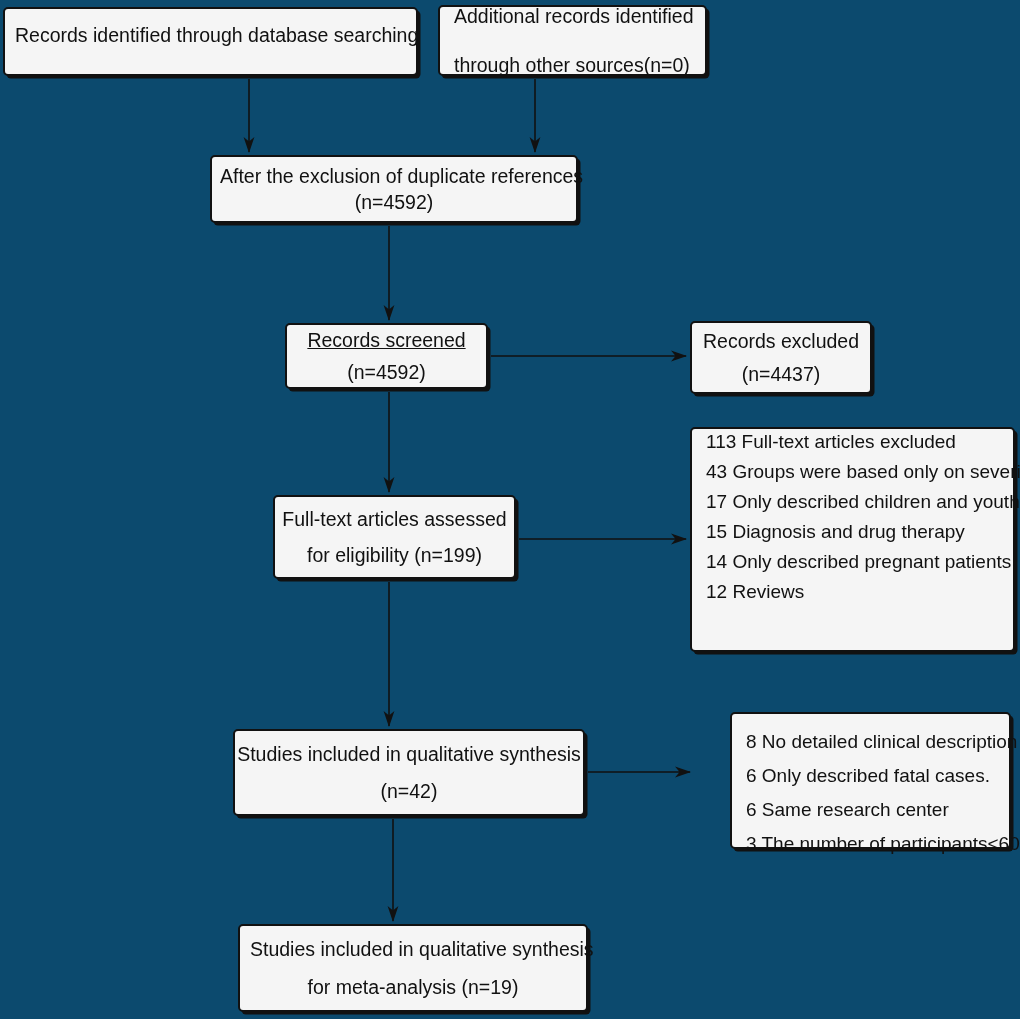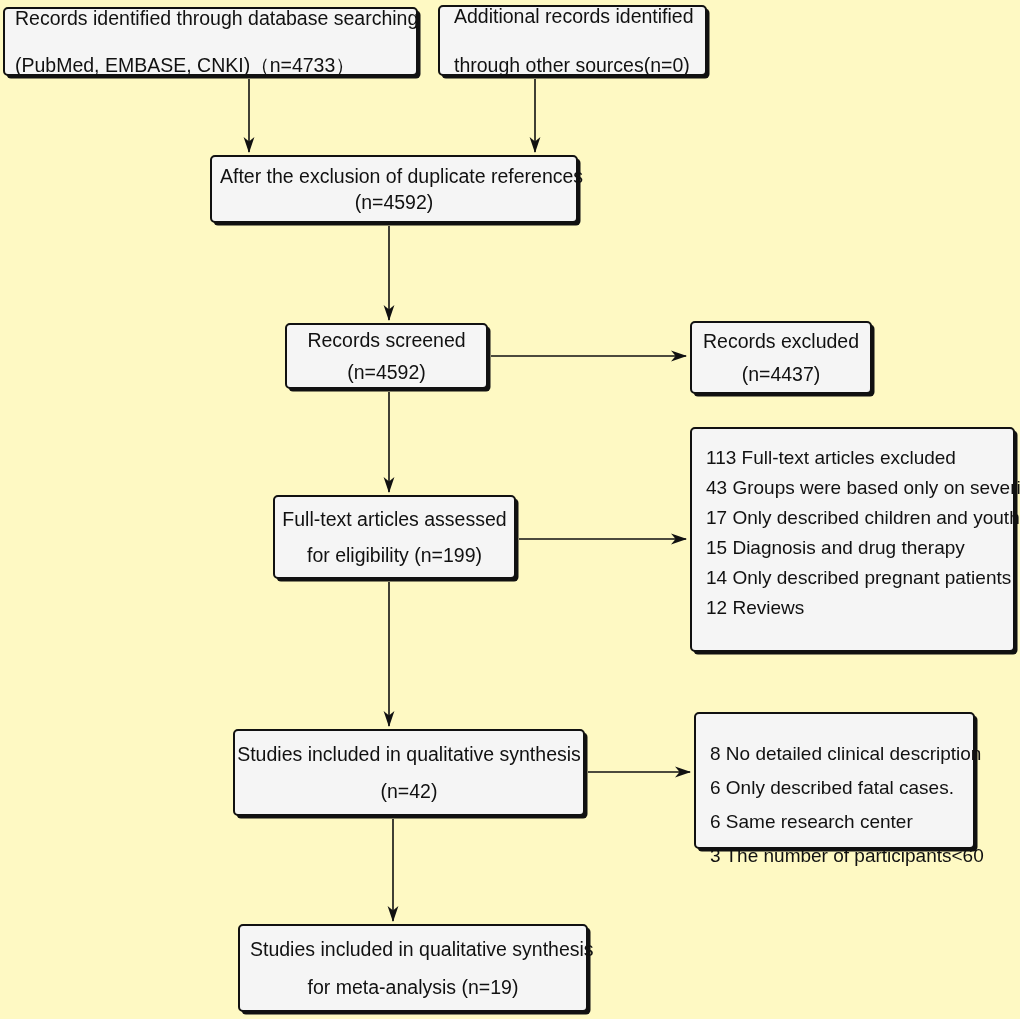--- a/index.html
+++ b/index.html
@@ -8,21 +8,21 @@
     background: #ffffff;
   }
   body {
     font-family: "Liberation Sans", sans-serif;
     color: #111111;
   }
   #canvas {
     position: relative;
     width: 1020px;
     height: 1019px;
-    background: #fef9c3;
+    background: #0c4a6e;
     overflow: hidden;
   }
   svg#arrows {
     position: absolute;
     left: 0;
     top: 0;
     width: 1020px;
     height: 1019px;
     pointer-events: none;
   }
@@ -45,50 +45,50 @@
     color: #111111;
   }
   .node.center .line {
     text-align: center;
   }
   .node.twoline {
     gap: 14px;
   }
   .node.listbox {
     justify-content: flex-start;
-    padding-top: 19px;
+    padding-top: 3px;
     padding-left: 14px;
   }
   .node.listbox .line {
     font-size: 19px;
     white-space: nowrap;
     text-align: left;
   }
   
   #box-db          { left: 3px;   top: 7px;   width: 415px; height: 69px;  padding: 0 10px; }
   #box-db .line    { text-align: left; }
   #box-other       { left: 438px; top: 5px;   width: 269px; height: 71px;  padding: 12px 14px; }
   #box-other .line { text-align: left; }
   #box-dedup       { left: 210px; top: 155px; width: 368px; height: 68px;  padding: 0 8px; }
   #box-screened    { left: 285px; top: 323px; width: 203px; height: 66px;  }
   #box-excluded    { left: 690px; top: 321px; width: 182px; height: 73px;  }
   #box-fulltext    { left: 273px; top: 495px; width: 243px; height: 84px;  padding: 0 0; }
   #box-reasons1    { left: 690px; top: 427px; width: 325px; height: 225px; }
   #box-qual        { left: 233px; top: 729px; width: 352px; height: 87px;  }
-  #box-reasons2    { left: 694px; top: 712px; width: 281px; height: 137px; padding-top: 30px; }
+  #box-reasons2    { left: 730px; top: 712px; width: 281px; height: 137px; padding-top: 18px; }
   #box-reasons2 .line { margin-bottom: 14px; }
   #box-meta        { left: 238px; top: 924px; width: 350px; height: 88px;  padding: 0 10px; }
 
   #box-reasons1 .line { margin-bottom: 10px; }
   #box-fulltext .line, #box-meta .line, #box-qual .line, #box-dedup .line,
   #box-screened .line, #box-excluded .line { text-align: center; }
   #box-db .line:first-child { margin-bottom: 12px; }
   #box-other .line:first-child { margin-bottom: 14px; }
   #box-dedup .line:first-child { margin-bottom: 6px; }
-  #box-screened .line:first-child { margin-bottom: 11px; }
+  #box-screened .line:first-child { margin-bottom: 11px; text-decoration: underline; }
   #box-excluded .line:first-child { margin-bottom: 13px; }
   #box-fulltext .line:first-child { margin-bottom: 16px; }
   #box-qual .line:first-child { margin-bottom: 17px; }
   #box-meta .line:first-child { margin-bottom: 18px; }
 </style>
 </head>
 <body>
 
 <div id="canvas">
 
@@ -113,21 +113,20 @@
 
     <line x1="389" y1="582" x2="389" y2="726" stroke="#111111" stroke-width="1.6" marker-end="url(#barb)"></line>
 
     <line x1="588" y1="772" x2="690" y2="772" stroke="#111111" stroke-width="1.6" marker-end="url(#barb)"></line>
 
     <line x1="393" y1="819" x2="393" y2="921" stroke="#111111" stroke-width="1.6" marker-end="url(#barb)"></line>
   </svg>
 
   <div class="node twoline" id="box-db">
     <div class="line">Records identified through database searching</div>
-    <div class="line">(PubMed, EMBASE, CNKI)（n=4733）</div>
   </div>
 
   <div class="node twoline" id="box-other">
     <div class="line">Additional records identified</div>
     <div class="line">through other sources(n=0)</div>
   </div>
 
   <div class="node center" id="box-dedup">
     <div class="line">After the exclusion of duplicate references</div>
     <div class="line">(n=4592)</div>

